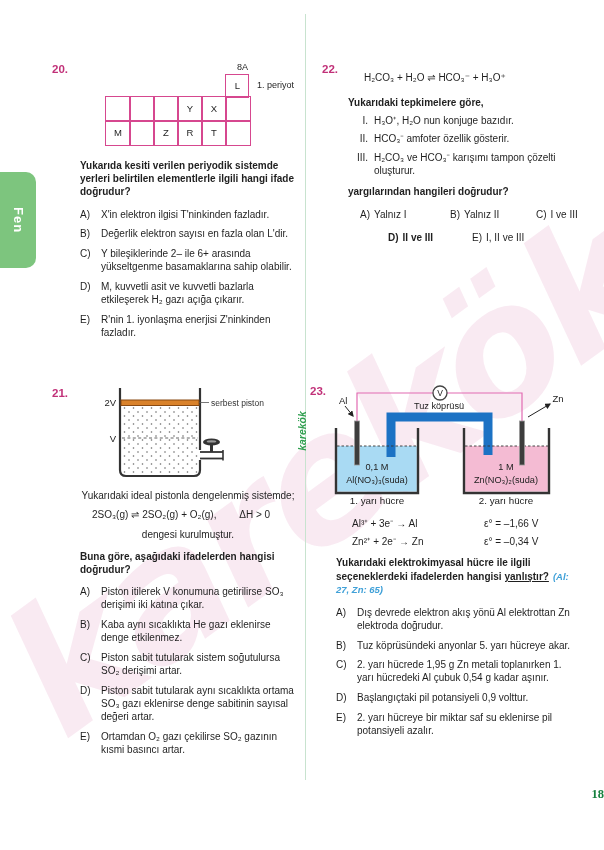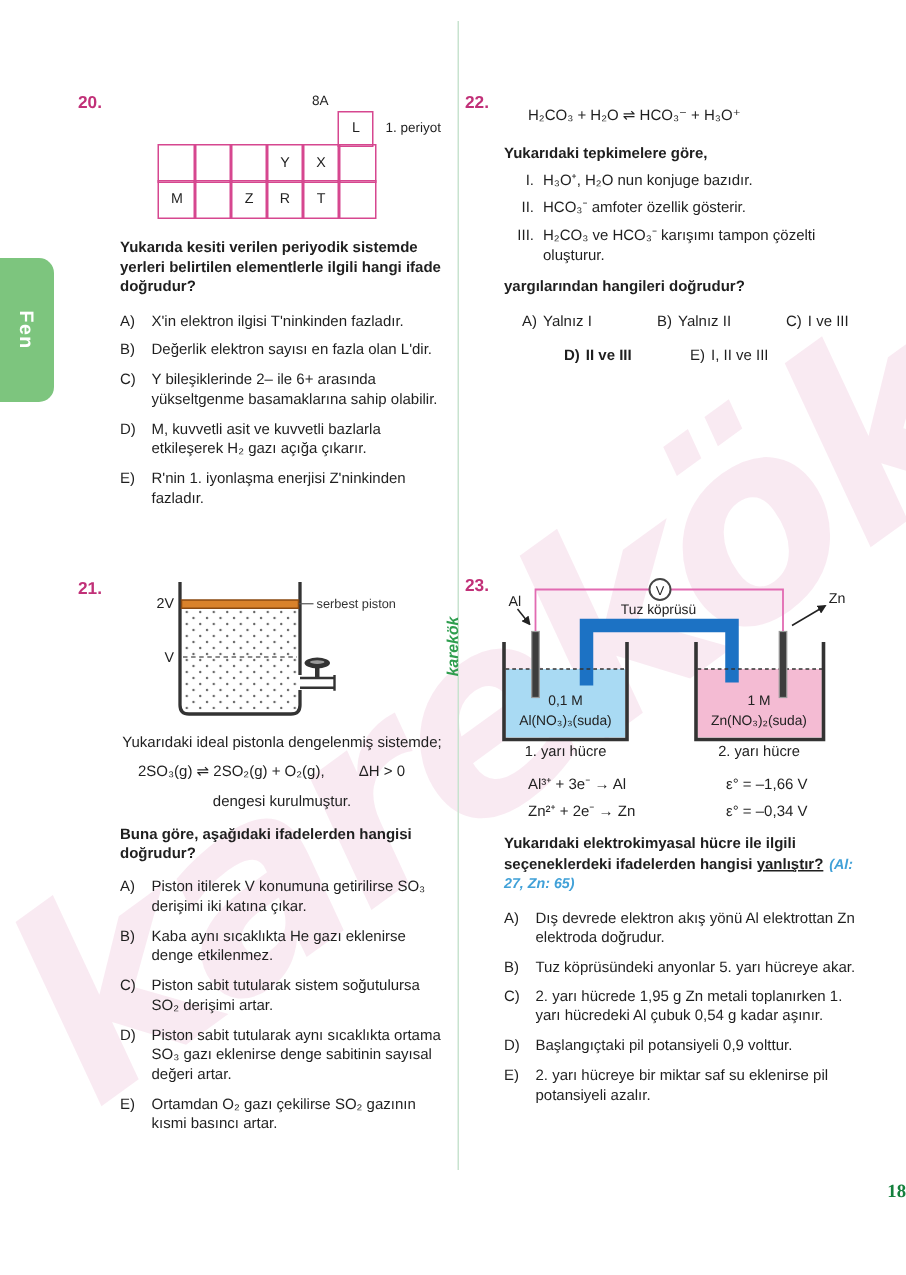--- a/index.html
+++ b/index.html
@@ -39,21 +39,21 @@
   .qnum { position:absolute; left:-28px; top:0; color:#c13078; font-weight:bold; font-size:11.5px; }
   .q22 .qnum, .q23 .qnum { left:-26px; }
   .stem { font-weight:bold; margin:8px 0 0 0; }
   .plain { margin:7px 0 0 0;text-align:center; }
   .opts { margin-top:9px; }
   .opt { display:flex; margin-bottom:6.5px; }
   .opt-label { flex:none; width:21px; }
   .opt-text { flex:1; }
   
   .ptable { position:relative; width:176px; height:86px; margin:1px 0 10px 26px; }
-  .pt-8a { position:absolute; left:102px; top:-1px; width:28px; text-align:left; font-size:9px; }
+  .pt-8a { position:absolute; left:114px; top:-1px; width:28px; text-align:right; font-size:9px; }
   .pt-cell { box-sizing:border-box; border:1.2px solid #d6478f; display:flex; align-items:center; justify-content:center; font-size:9.5px; }
   .pt-lcell { position:absolute; left:119.4px; top:11px; width:24px; height:24px; }
   .pt-period { position:absolute; left:151px; top:17px; font-size:9px; white-space:nowrap; }
   .pt-body { position:absolute; left:0; top:34px; display:grid; grid-template-columns:repeat(6,24px); grid-auto-rows:24px; }
   .pt-body .pt-cell { margin:-0.6px; }
   
   .eqline { margin:6px 0 0 12px; white-space:nowrap; }
   .eqline .dh { margin-left:20px; }
   .eqs { margin-left:16px; }
   .eqs div { margin-top:5px; line-height:2.1; }
@@ -190,21 +190,21 @@
         <span class="opt-label">D)</span>
         <span class="opt-text">Piston sabit tutularak aynı sıcaklıkta ortama SO₃ gazı eklenirse denge sabitinin sayısal değeri artar.</span>
       </div>
       <div class="opt">
         <span class="opt-label">E)</span>
         <span class="opt-text">Ortamdan O₂ gazı çekilirse SO₂ gazının kısmi basıncı artar.</span>
       </div>
     </div>
   </section>
 
-  <section class="q q22" style="left:336px; top:62px; width:240px;">
+  <section class="q q22" style="left:348px; top:62px; width:240px;">
     <span class="qnum">22.</span>
 
     <div class="eqs">
       <div>H₂CO₃ + H₂O ⇌ HCO₃⁻ + H₃O⁺</div>
     </div>
 
     <p class="stem">Yukarıdaki tepkimelere göre,</p>
 
     <div>
       <div class="item">

